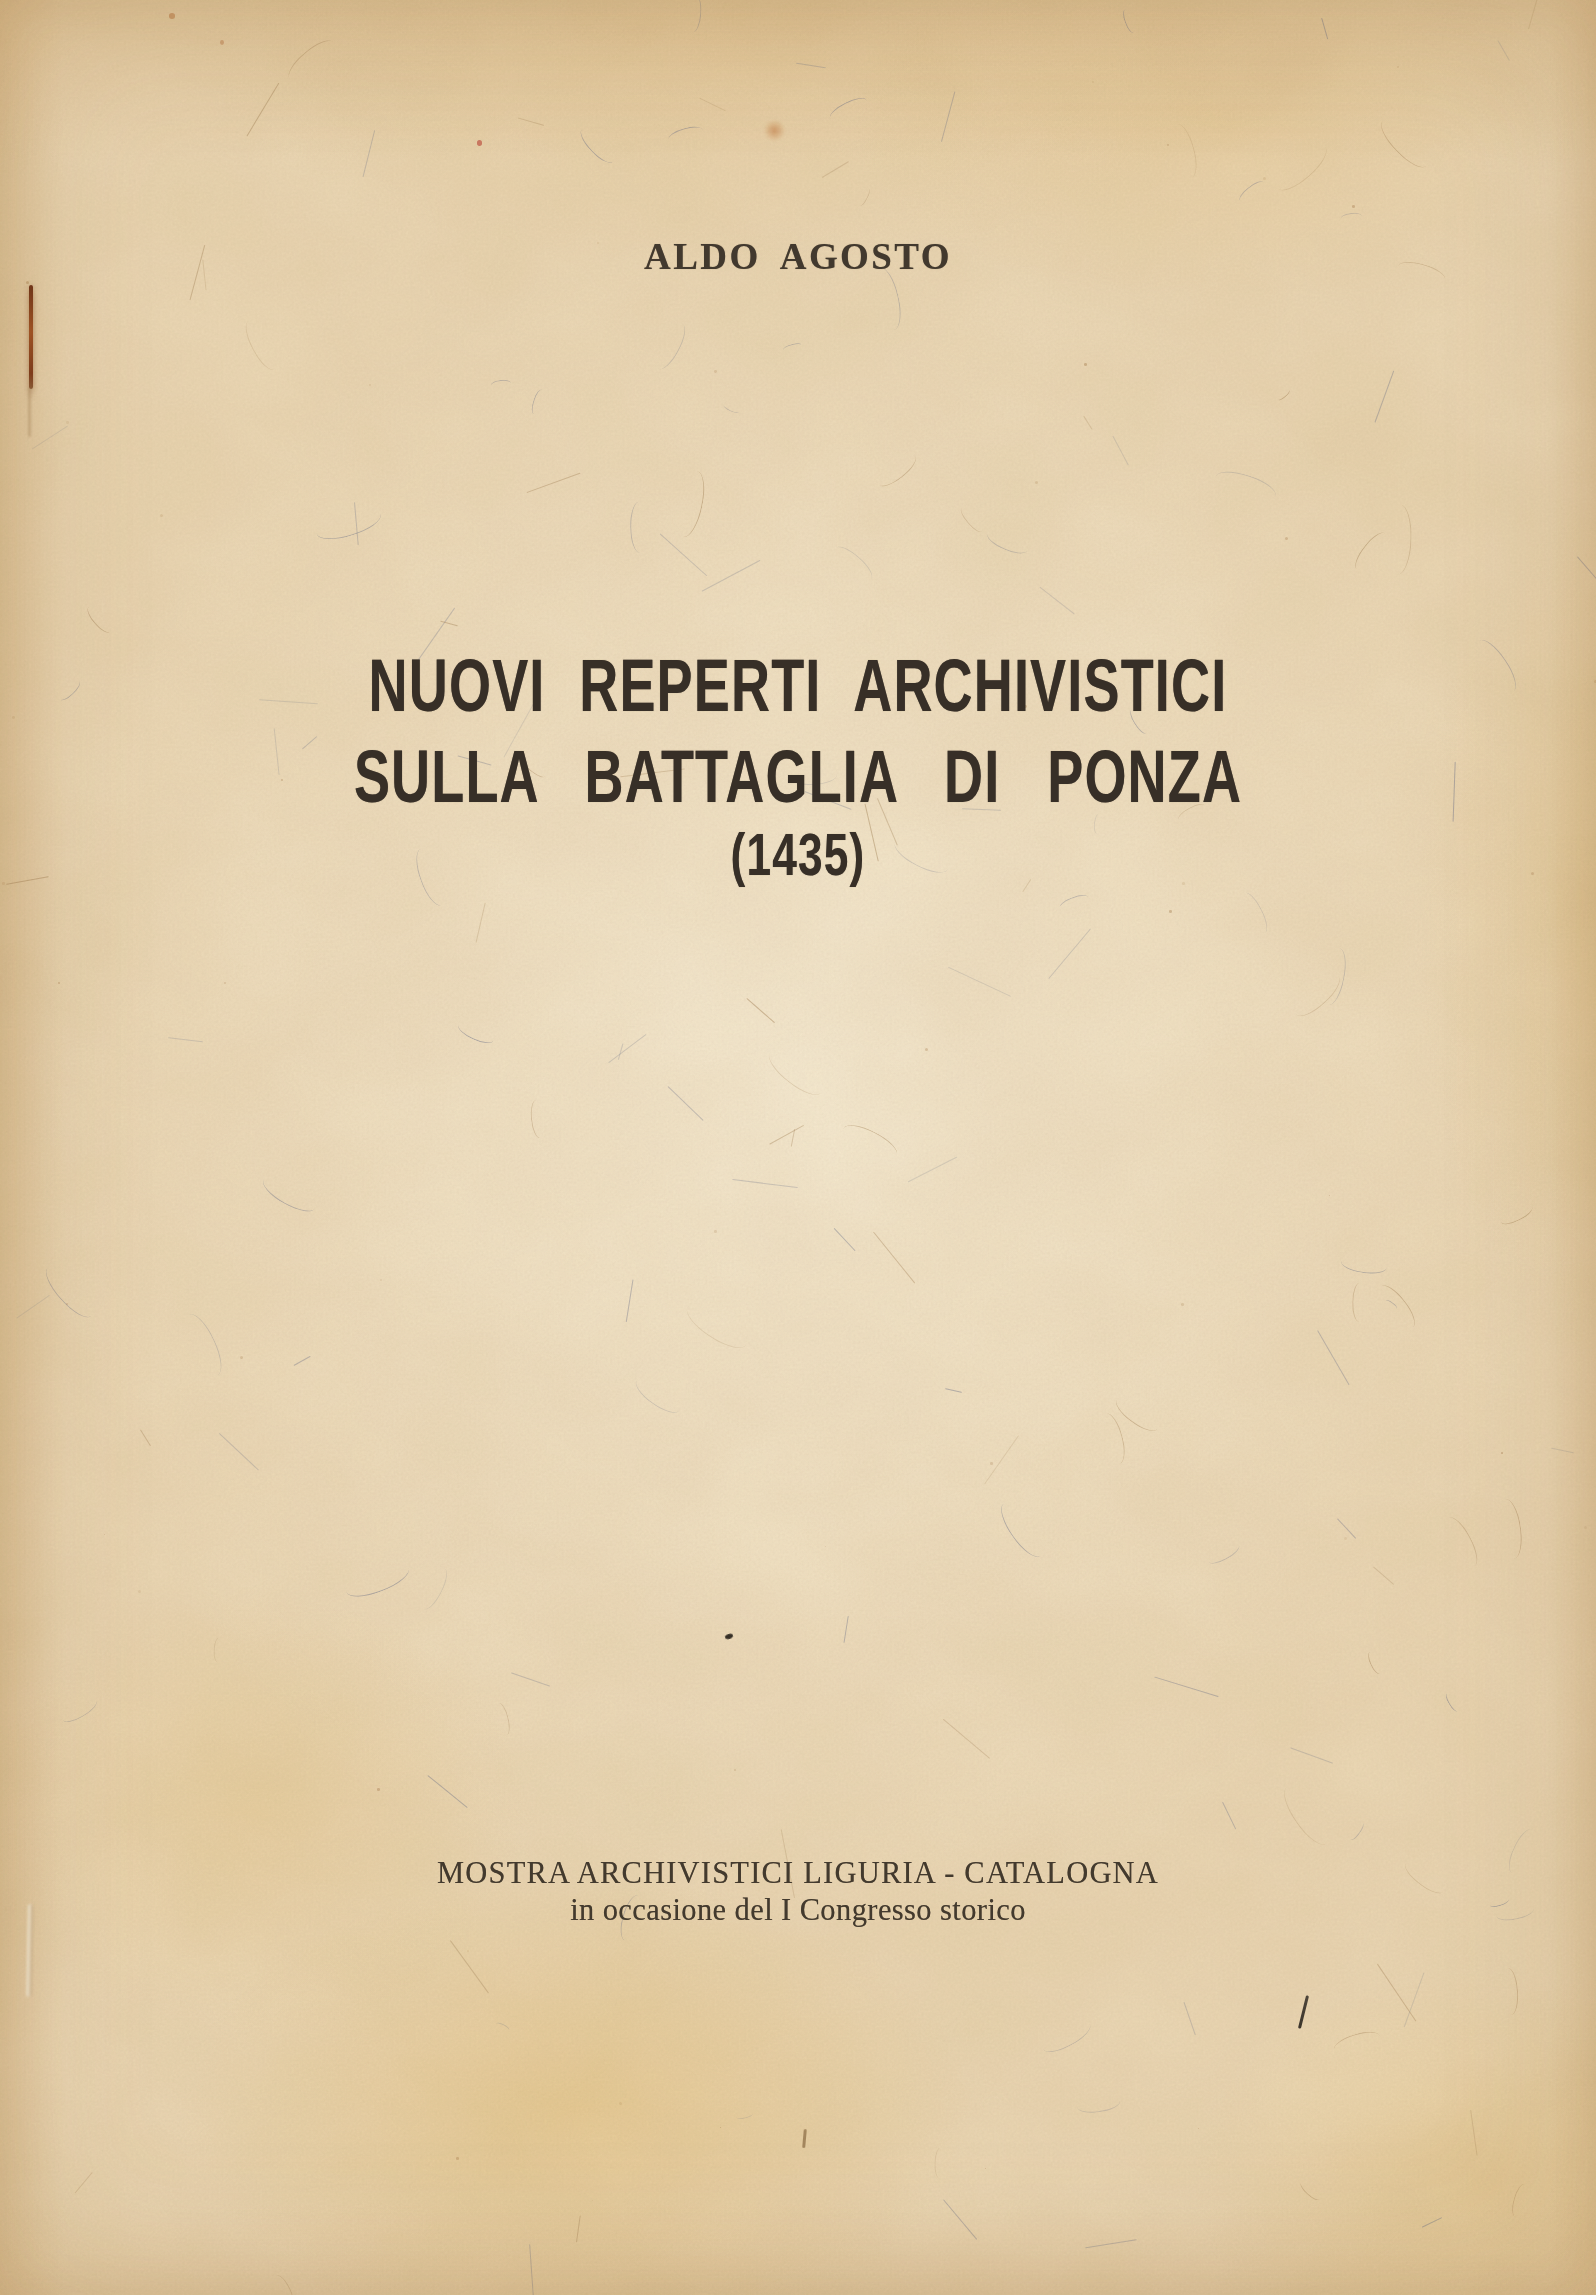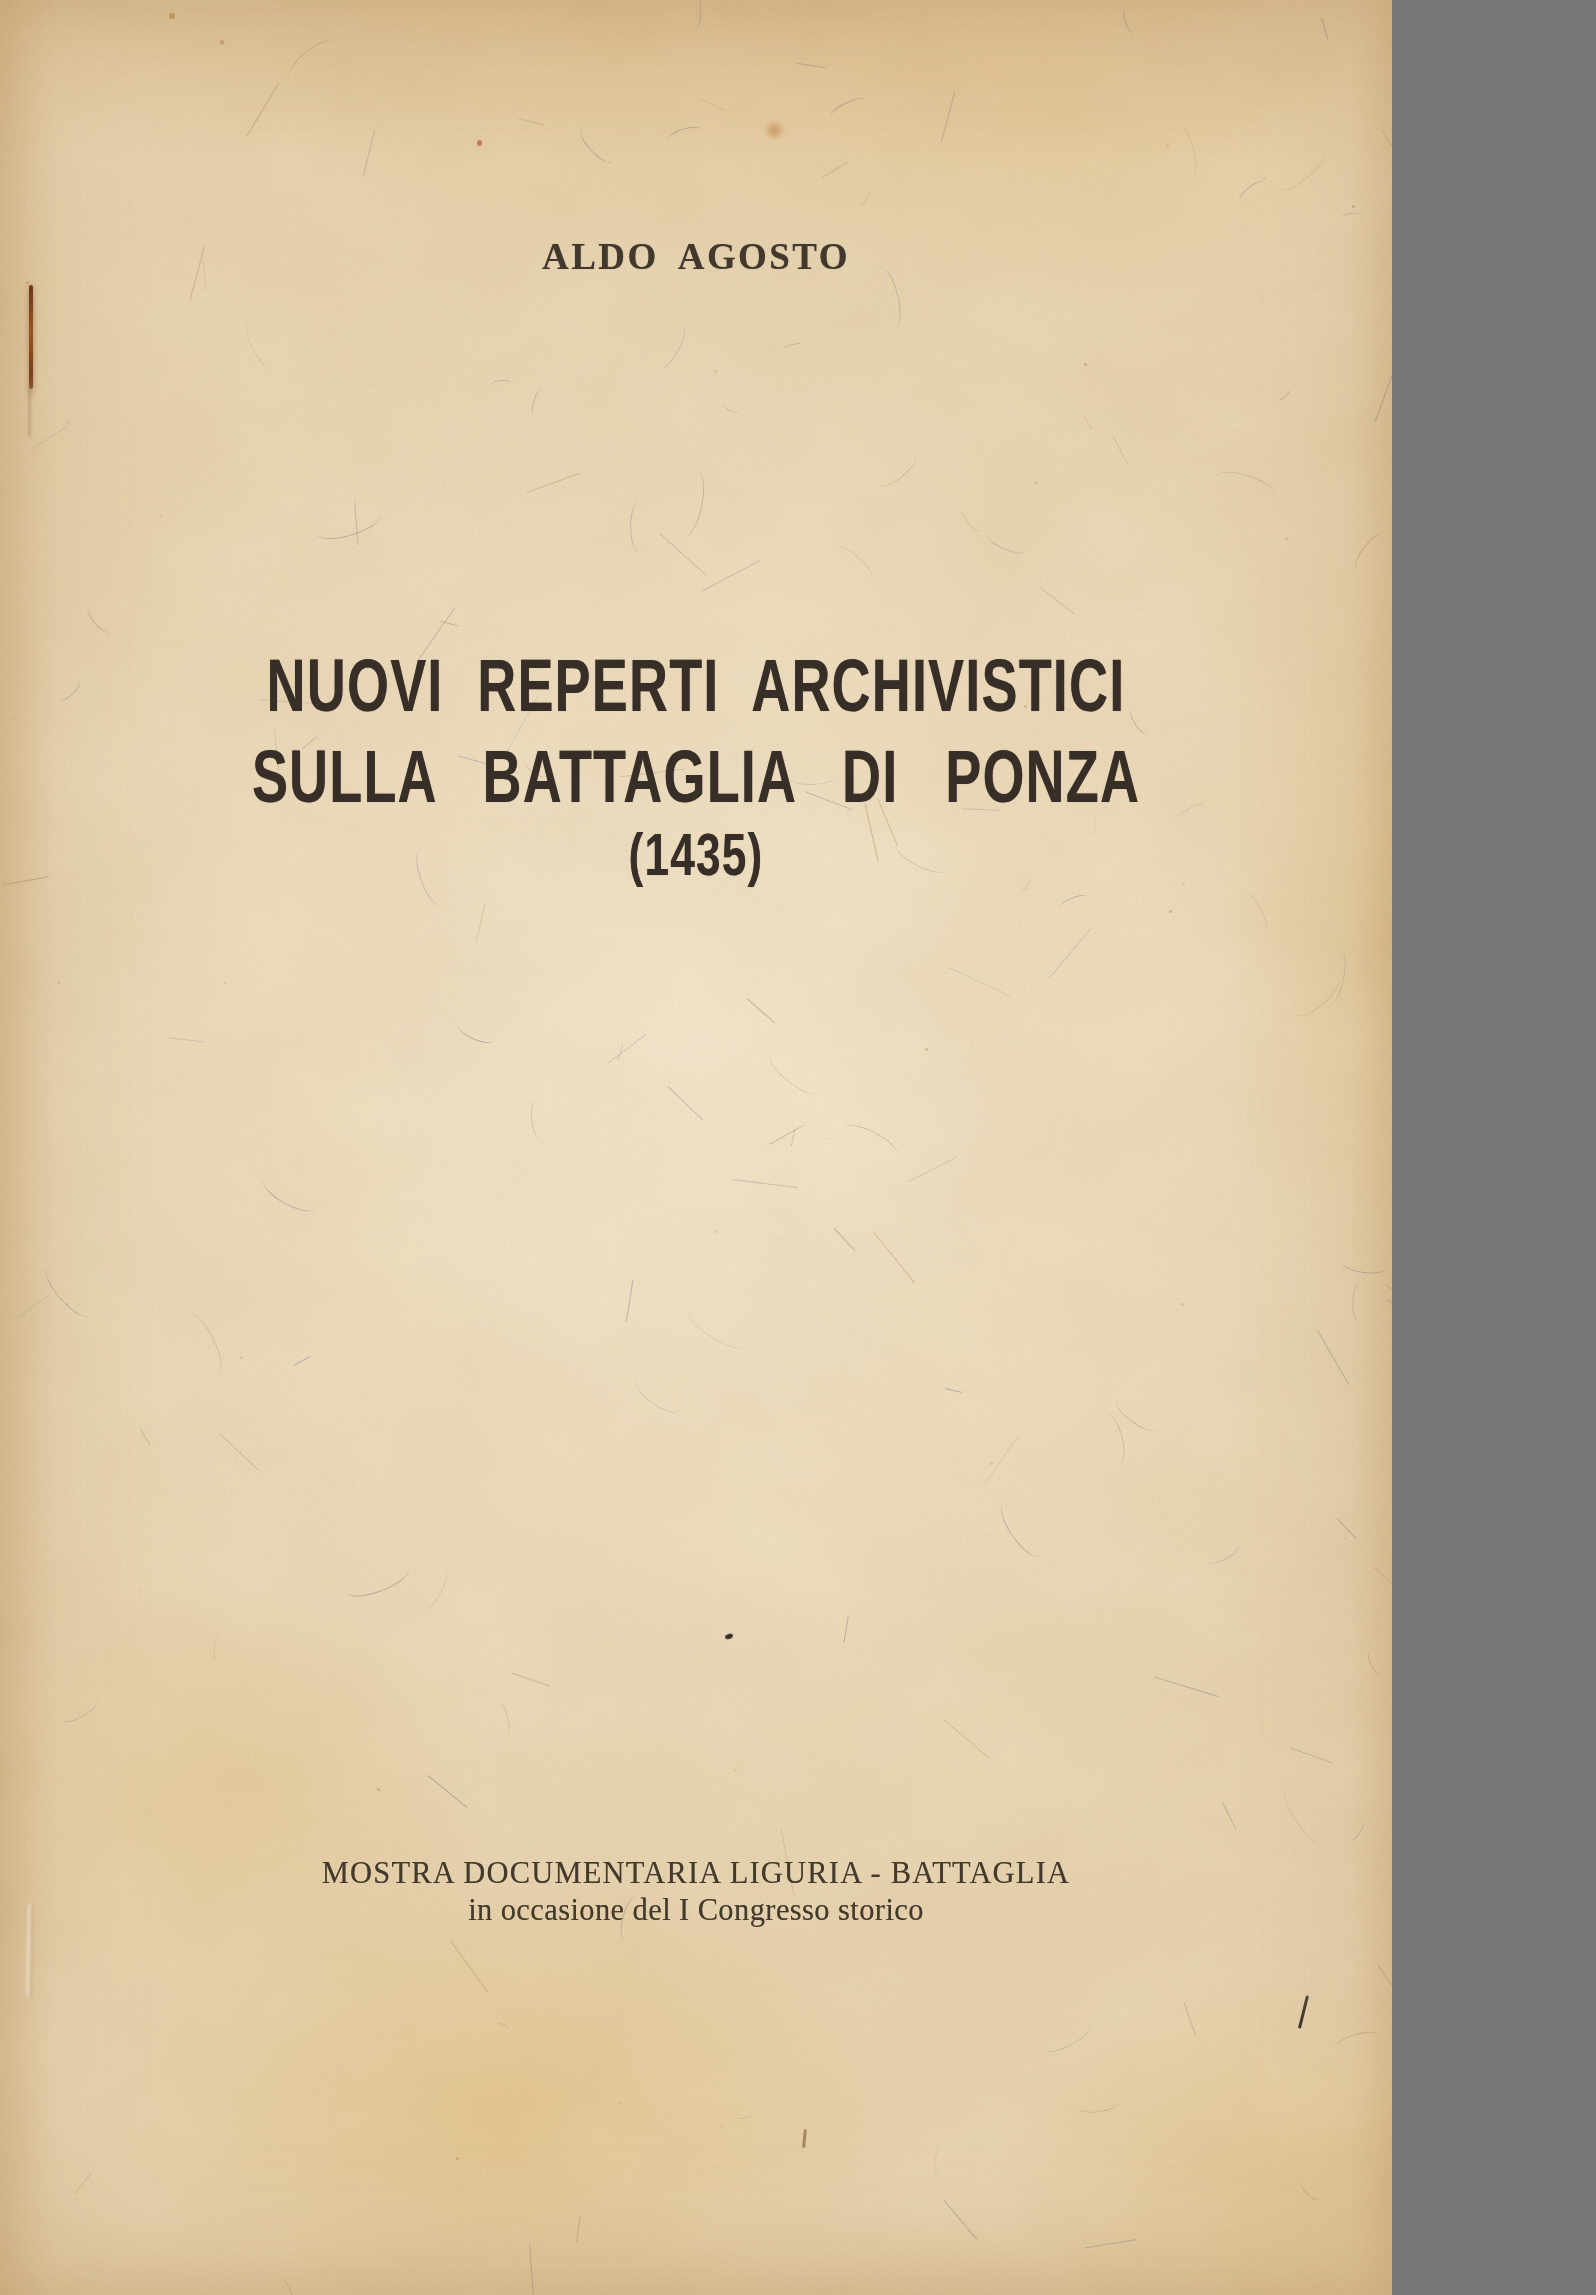--- a/index.html
+++ b/index.html
@@ -1,19 +1,19 @@
 <!DOCTYPE html>
 <html style="font-size:13px"><head>
 <meta charset="utf-8">
 <title>Scanned cover</title>
 <style>
   html,body{margin:0;padding:0;background:#777;}
   .page{
     position:relative;
-    width:1392px;height:2295px;
+    width:1596px;height:2295px;
     overflow:hidden;
     font-family:"Liberation Serif", serif;
     background-color:#ead7b4;
     background-image:
       linear-gradient(180deg, rgba(205,160,95,0.22), rgba(205,160,95,0) 7%),
       linear-gradient(90deg, rgba(200,155,90,0.22), rgba(200,155,90,0) 4%),
       linear-gradient(270deg, rgba(205,162,98,0.16), rgba(205,162,98,0) 3%),
       linear-gradient(0deg, rgba(200,158,95,0.14), rgba(200,158,95,0) 4%),
       radial-gradient(ellipse 610px 361px at 36% 92%, rgba(223,183,103,0.40), rgba(223,183,103,0) 65%),
       radial-gradient(ellipse 417px 337px at 16% 79%, rgba(223,185,108,0.24), rgba(223,185,108,0) 65%),
@@ -365,17 +365,17 @@
   <div class="blemish fiber-mark"></div>
 
   <div class="textblock author">ALDO AGOSTO</div>
 
   <div class="textblock title-wrap">
     <div class="title-line l1">NUOVI REPERTI ARCHIVISTICI</div>
     <div class="title-line l2">SULLA BATTAGLIA DI PONZA</div>
   </div>
   <div class="textblock title-year">(1435)</div>
 
-  <div class="textblock imprint exhibition">MOSTRA DOCUMENTARIA LIGURIA - BATTAGLIA</div>
+  <div class="textblock imprint exhibition">MOSTRA ARCHIVISTICI LIGURIA - CATALOGNA</div>
   <div class="textblock imprint occasion">in occasione del I Congresso storico</div>
 
 </div>
 
 
 </body></html>

